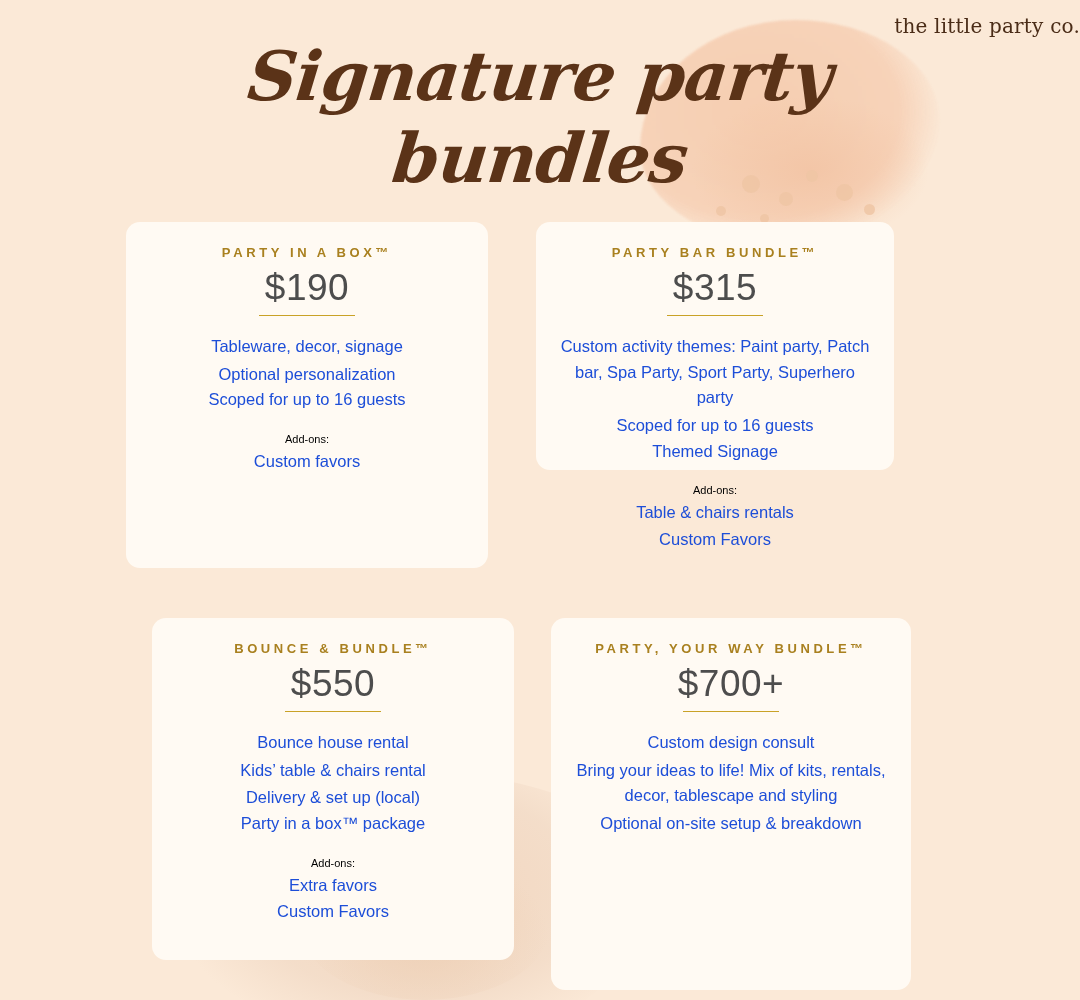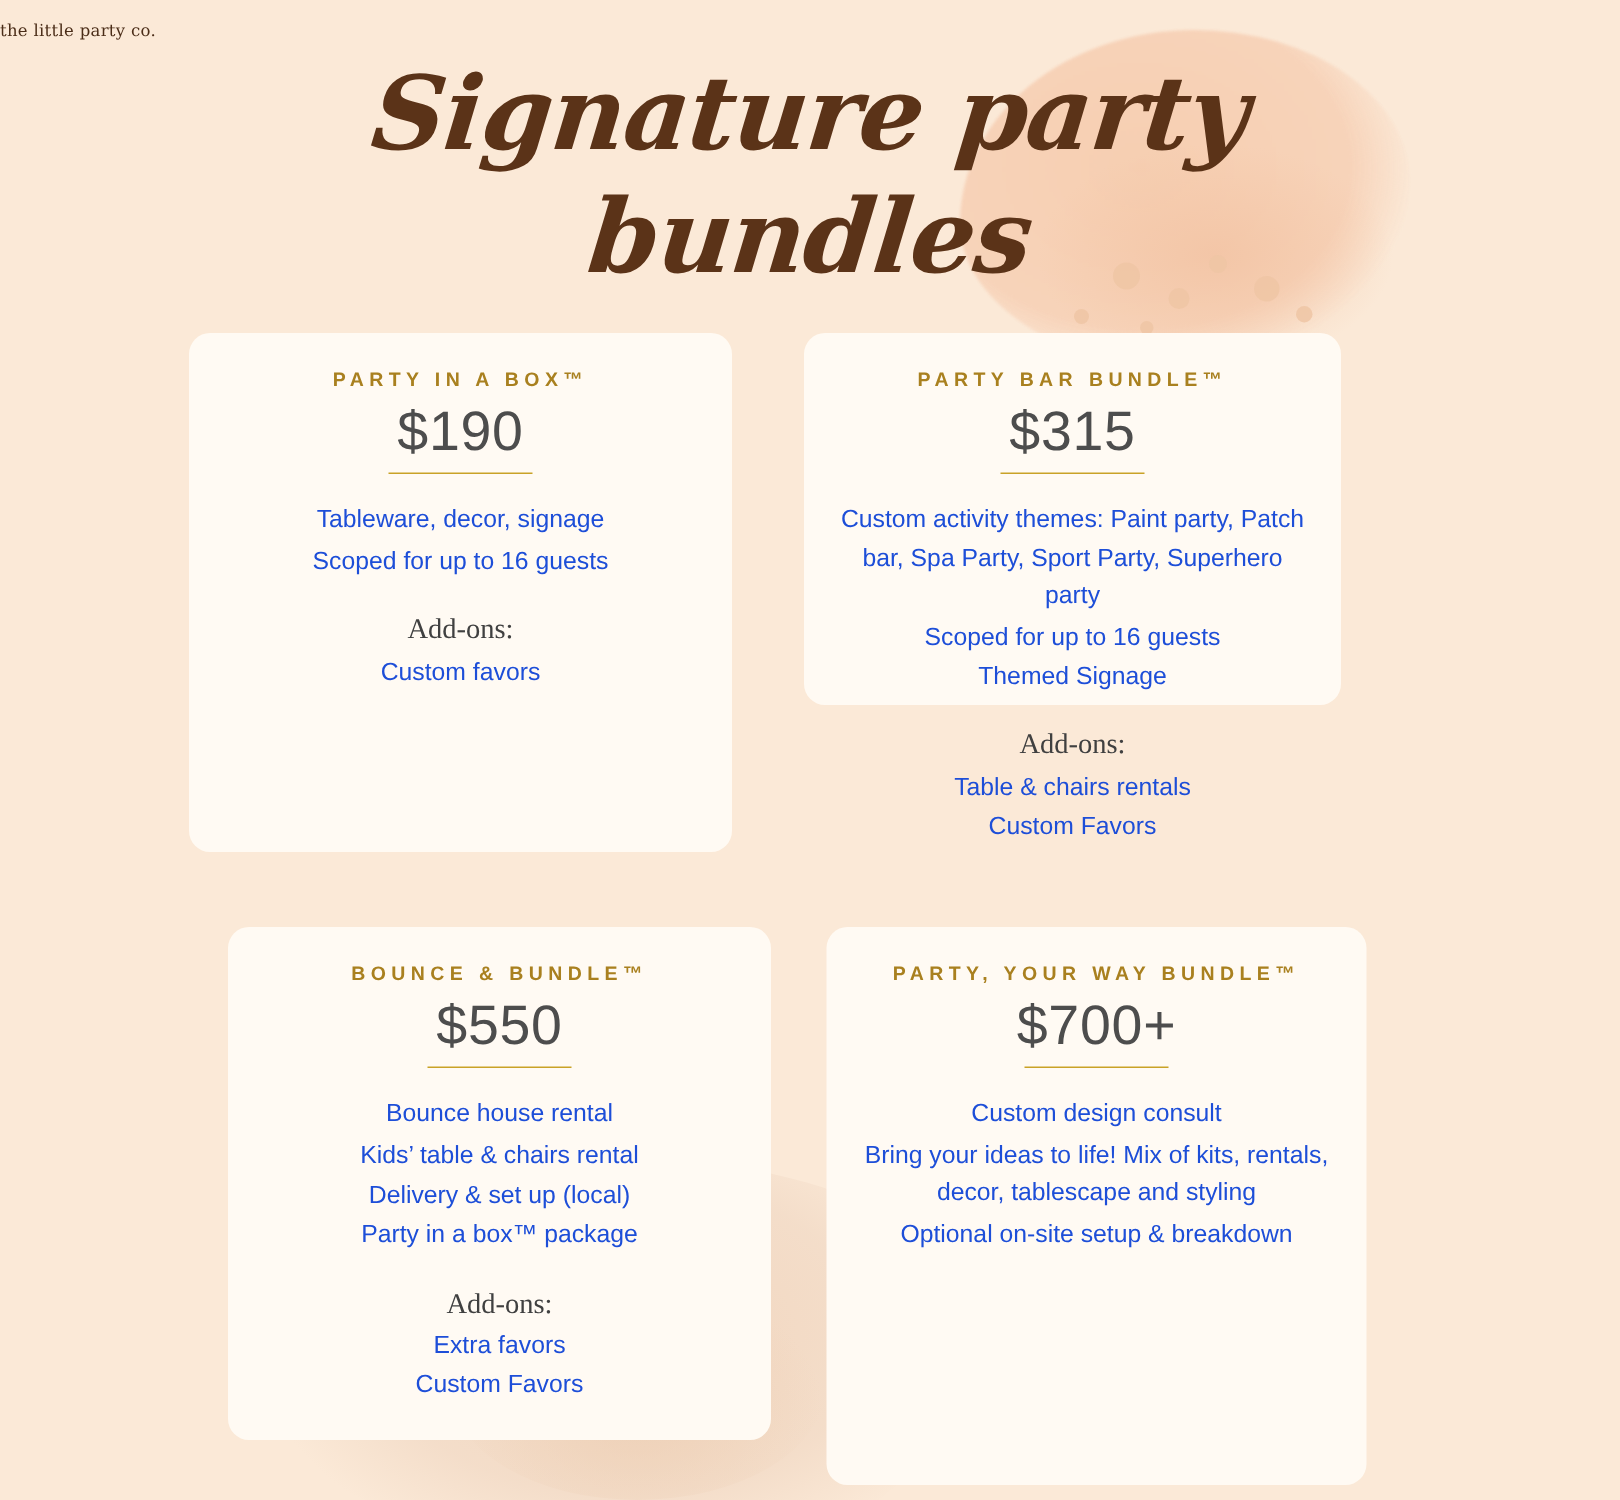--- a/index.html
+++ b/index.html
@@ -68,23 +68,23 @@
     opacity: 0.7;
     pointer-events: none;
   }
 
   
   .brand {
     position: absolute;
     top: 14px;
     left: 0;
     width: 1080px;
-    text-align: left;
+    text-align: right;
     font-family: "DejaVu Serif", serif;
-    font-size: 11px;
+    font-size: 20px;
     color: #4a2c17;
     letter-spacing: 0.2px;
     z-index: 5;
   }
   .title {
     position: absolute;
     top: 42px;
     left: 0;
     width: 1080px;
     text-align: center;
@@ -158,24 +158,23 @@
     font-size: 16.5px;
     color: #1d4ed8;
     line-height: 1.55;
     margin-bottom: 2px;
   }
   .feature-list li.tight { margin-bottom: 0; }
   .addons-block {
     margin-top: 18px;
   }
   .addons-block .addons-head {
-    font-size: 19px;
-    color: #404040;
+    font-size: 11px;
+    color: #000000;
     line-height: 1.55;
-    font-family: Liberation Serif, serif;
   }
   .addons-block ul {
     margin: 0;
     padding: 0;
     list-style: none;
   }
   .addons-block ul li {
     font-size: 16.5px;
     color: #1d4ed8;
     line-height: 1.6;
@@ -202,20 +201,21 @@
   <span class="title-l1">Signature party</span>
   <span class="title-l2">bundles</span>
 </div>
 
 <div class="card" id="card-0">
   <div class="card-title">PARTY IN A BOX™</div>
   <div class="card-price">$190</div>
   <div class="price-rule"></div>
   <ul class="feature-list">
     <li>Tableware, decor, signage</li>
+    <li class="tight">Optional personalization</li>
     <li>Scoped for up to 16 guests</li>
   </ul>
   <div class="addons-block">
     <div class="addons-head">Add-ons:</div>
     <ul>
       <li>Custom favors</li>
     </ul>
   </div>
 </div>
 

